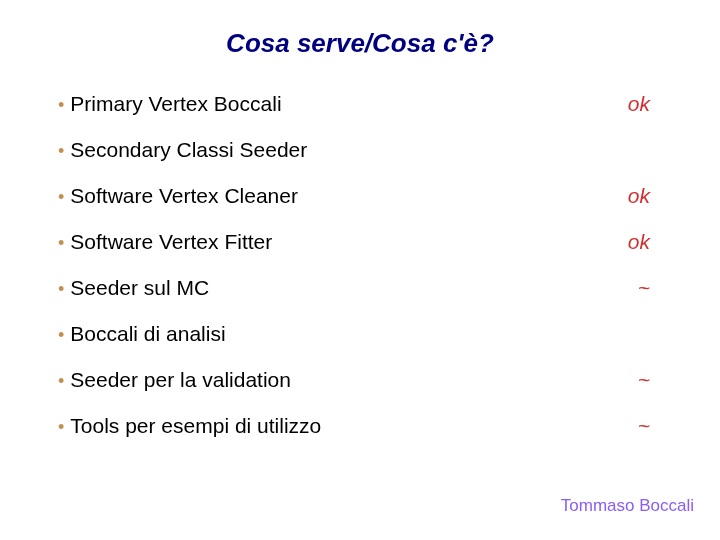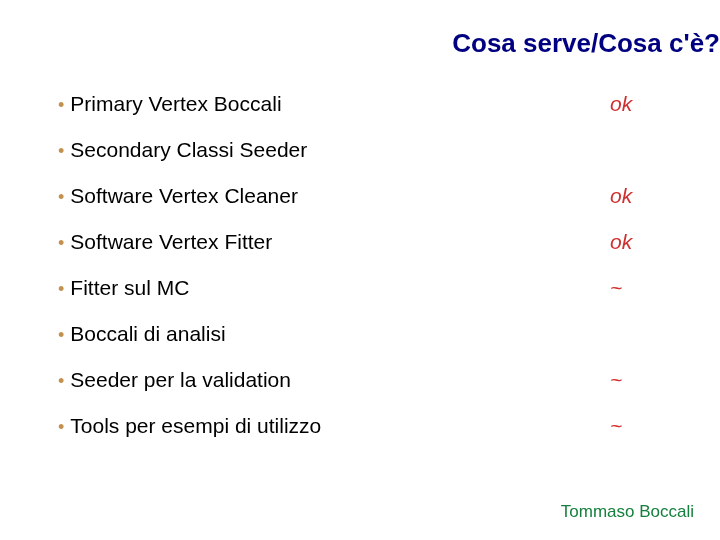--- a/index.html
+++ b/index.html
@@ -15,22 +15,23 @@
     position: relative;
     width: 720px;
     height: 540px;
     box-sizing: border-box;
   }
   .title {
     position: absolute;
     top: 28px;
     left: 0;
     width: 720px;
-    text-align: right;
+    text-align: center;
     font-size: 26px;
+    font-style: italic;
     font-weight: bold;
     color: #000080;
   }
   .list {
     position: absolute;
     top: 92px;
     left: 58px;
     width: 610px;
   }
   .row {
@@ -49,28 +50,28 @@
     color: #c4904e;
     font-size: 18px;
     margin-right: 6px;
     line-height: 1;
   }
   .status {
     color: #d03030;
     font-style: italic;
     padding-right: 18px;
     min-width: 40px;
-    text-align: left;
+    text-align: right;
   }
   .author {
     position: absolute;
-    bottom: 18px;
+    bottom: 24px;
     right: 26px;
     font-size: 17px;
-    color: #15803d;
+    color: #8b5cf6;
   }
 </style>
 </head>
 <body>
 
 <div class="slide">
 
   <div class="title">Cosa serve/Cosa c'è?</div>
 
   <div class="list">
@@ -103,21 +104,21 @@
       <span class="label">
         <span class="bullet">•</span>
         <span>Software Vertex Fitter</span>
       </span>
       <span class="status">ok</span>
     </div>
 
     <div class="row">
       <span class="label">
         <span class="bullet">•</span>
-        <span>Fitter sul MC</span>
+        <span>Seeder sul MC</span>
       </span>
       <span class="status">~</span>
     </div>
 
     <div class="row">
       <span class="label">
         <span class="bullet">•</span>
         <span>Boccali di analisi</span>
       </span>
       <span class="status"></span>

